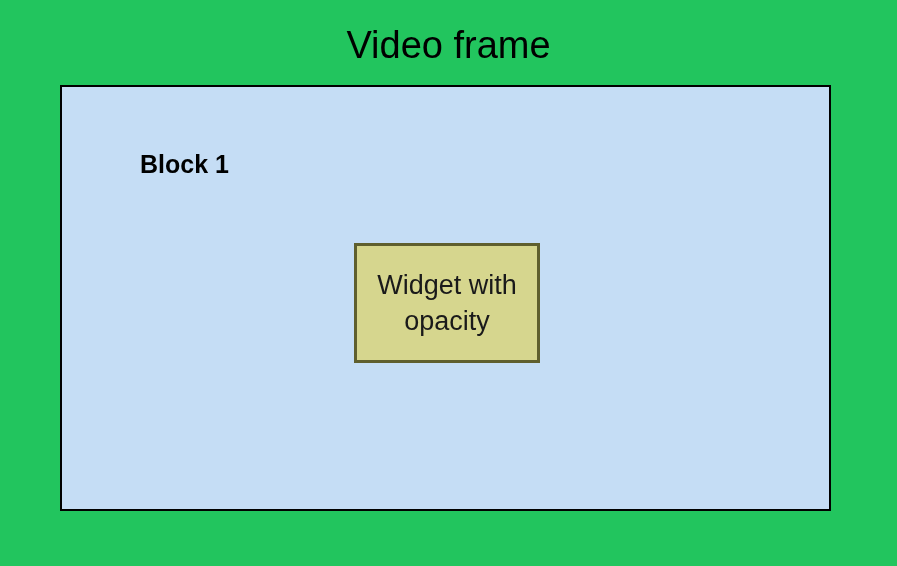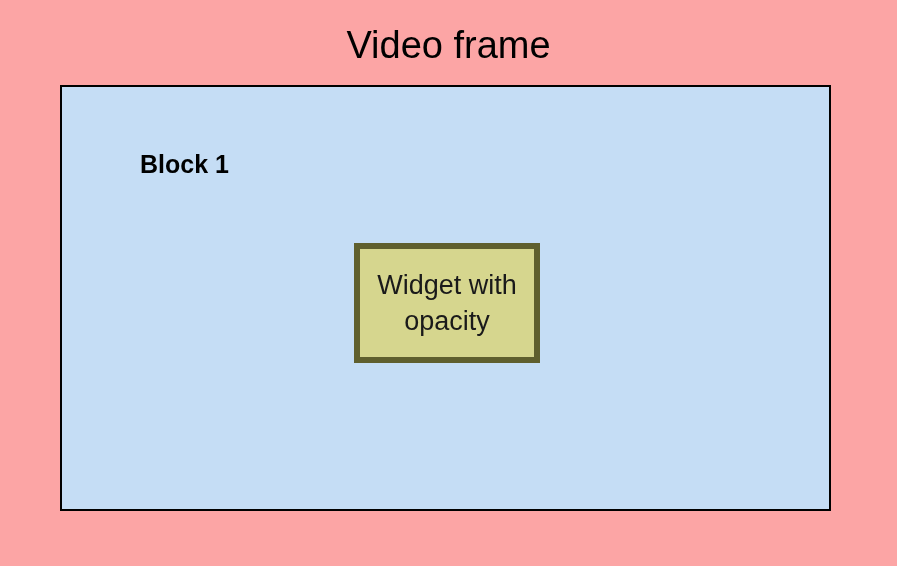--- a/index.html
+++ b/index.html
@@ -4,21 +4,21 @@
 <style>
   html, body {
     margin: 0;
     padding: 0;
     background: #ffffff;
   }
   .canvas {
     position: relative;
     width: 897px;
     height: 566px;
-    background: #fca5a5;
+    background: #22c55e;
     font-family: "Liberation Sans", sans-serif;
     color: #000000;
     overflow: hidden;
   }
   .diagram-title {
     position: absolute;
     top: 24px;
     left: 0;
     width: 100%;
     text-align: center;
@@ -42,21 +42,21 @@
     font-size: 25px;
     font-weight: 700;
     color: #000000;
   }
   .widget-box {
     position: absolute;
     left: 354px;
     top: 243px;
     width: 186px;
     height: 120px;
-    border: 6px solid #6d28d9;
+    border: 3px solid #6d28d9;
     box-sizing: border-box;
     display: flex;
     align-items: center;
     justify-content: center;
     text-align: center;
     font-size: 27px;
     line-height: 1.35;
     color: #1a1a1a;
     padding: 0 4px;
   }

